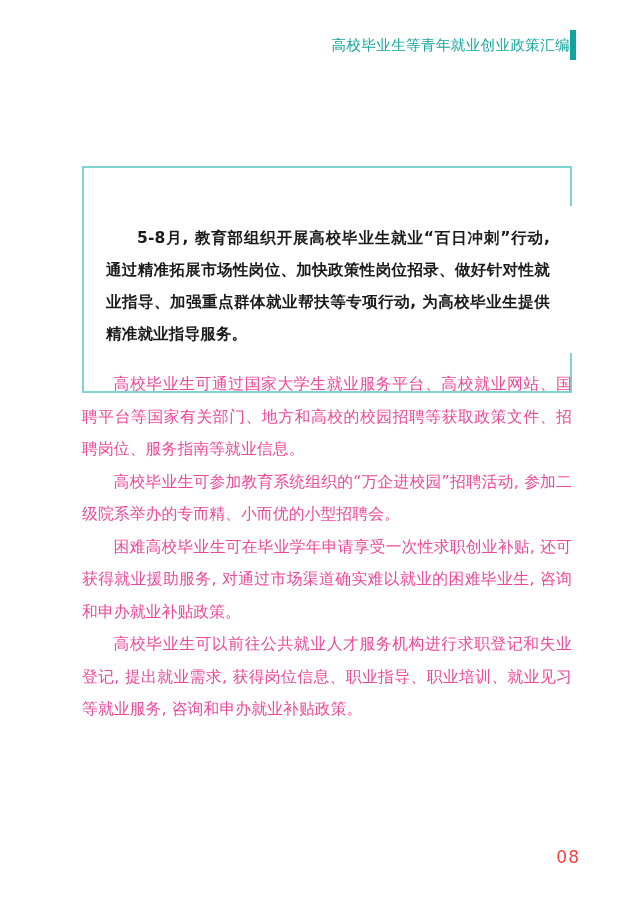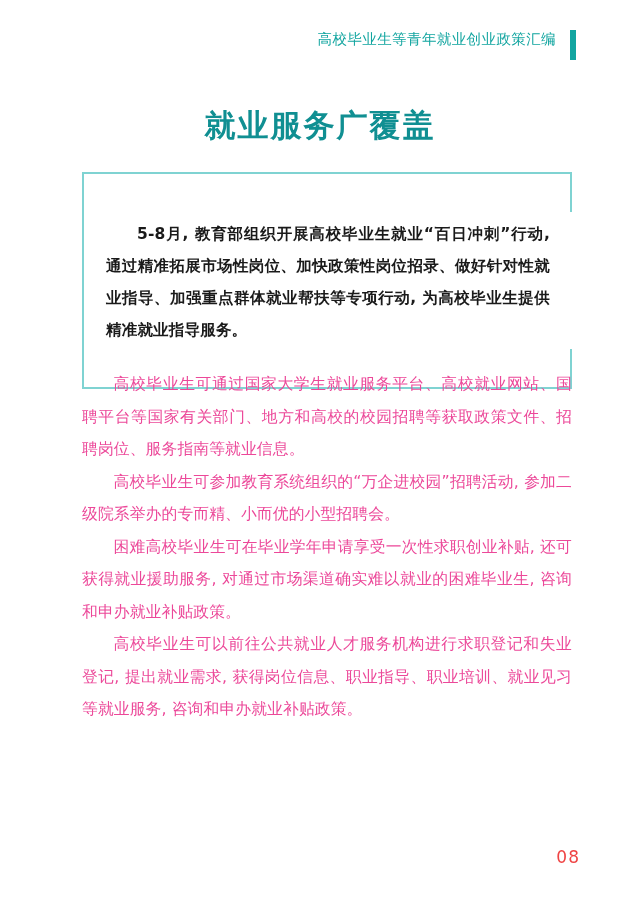--- a/index.html
+++ b/index.html
@@ -21,21 +21,21 @@
     height: 909px;
     box-sizing: border-box;
   }
 
   
   .header {
     position: absolute;
     top: 30px;
     right: 64px;
     display: flex;
-    gap: 14px;
+    align-items: center;
   }
   .header-title {
     font-size: 14.5px;
     letter-spacing: 0.4px;
     color: #12a5a0;
     font-family: "DejaVu Sans", "Liberation Sans", sans-serif;
     white-space: nowrap;
   }
   .header-bar {
     width: 6px;
@@ -54,29 +54,29 @@
     font-size: 31px;
     font-weight: bold;
     letter-spacing: 2px;
     color: #108f92;
     font-family: "DejaVu Sans", "Liberation Sans", sans-serif;
   }
 
   
   .callout {
     position: absolute;
-    top: 172px;
+    top: 166px;
     left: 82px;
     width: 490px;
     box-sizing: border-box;
     border-left: 2px solid #7fd3d2;
     border-top: 2px solid #7fd3d2;
     border-bottom: 2px solid #7fd3d2;
     border-right: 2px solid transparent;
-    padding: 28px 20px 26px 22px;
+    padding: 38px 20px 26px 22px;
   }
   .callout::after {
     content: "";
     position: absolute;
     right: -2px;
     top: -2px;
     width: 2px;
     height: 40px;
     background: #7fd3d2;
   }
@@ -132,21 +132,20 @@
 </head>
 <body>
 
 <div class="page">
 
   <div class="header">
     <span class="header-title">高校毕业生等青年就业创业政策汇编</span>
     <span class="header-bar"></span>
   </div>
 
-  <div class="doc-title">就业服务广覆盖</div>
 
   <div class="callout">
     <div class="callout-inner">
       <p class="callout-text">5-8月, 教育部组织开展高校毕业生就业“百日冲刺”行动, 通过精准拓展市场性岗位、加快政策性岗位招录、做好针对性就业指导、加强重点群体就业帮扶等专项行动, 为高校毕业生提供精准就业指导服务。</p>
     </div>
   </div>
 
   <div class="body-text">
     <p class="para">高校毕业生可通过国家大学生就业服务平台、高校就业网站、国聘平台等国家有关部门、地方和高校的校园招聘等获取政策文件、招聘岗位、服务指南等就业信息。</p>
     <p class="para">高校毕业生可参加教育系统组织的“万企进校园”招聘活动, 参加二级院系举办的专而精、小而优的小型招聘会。</p>

